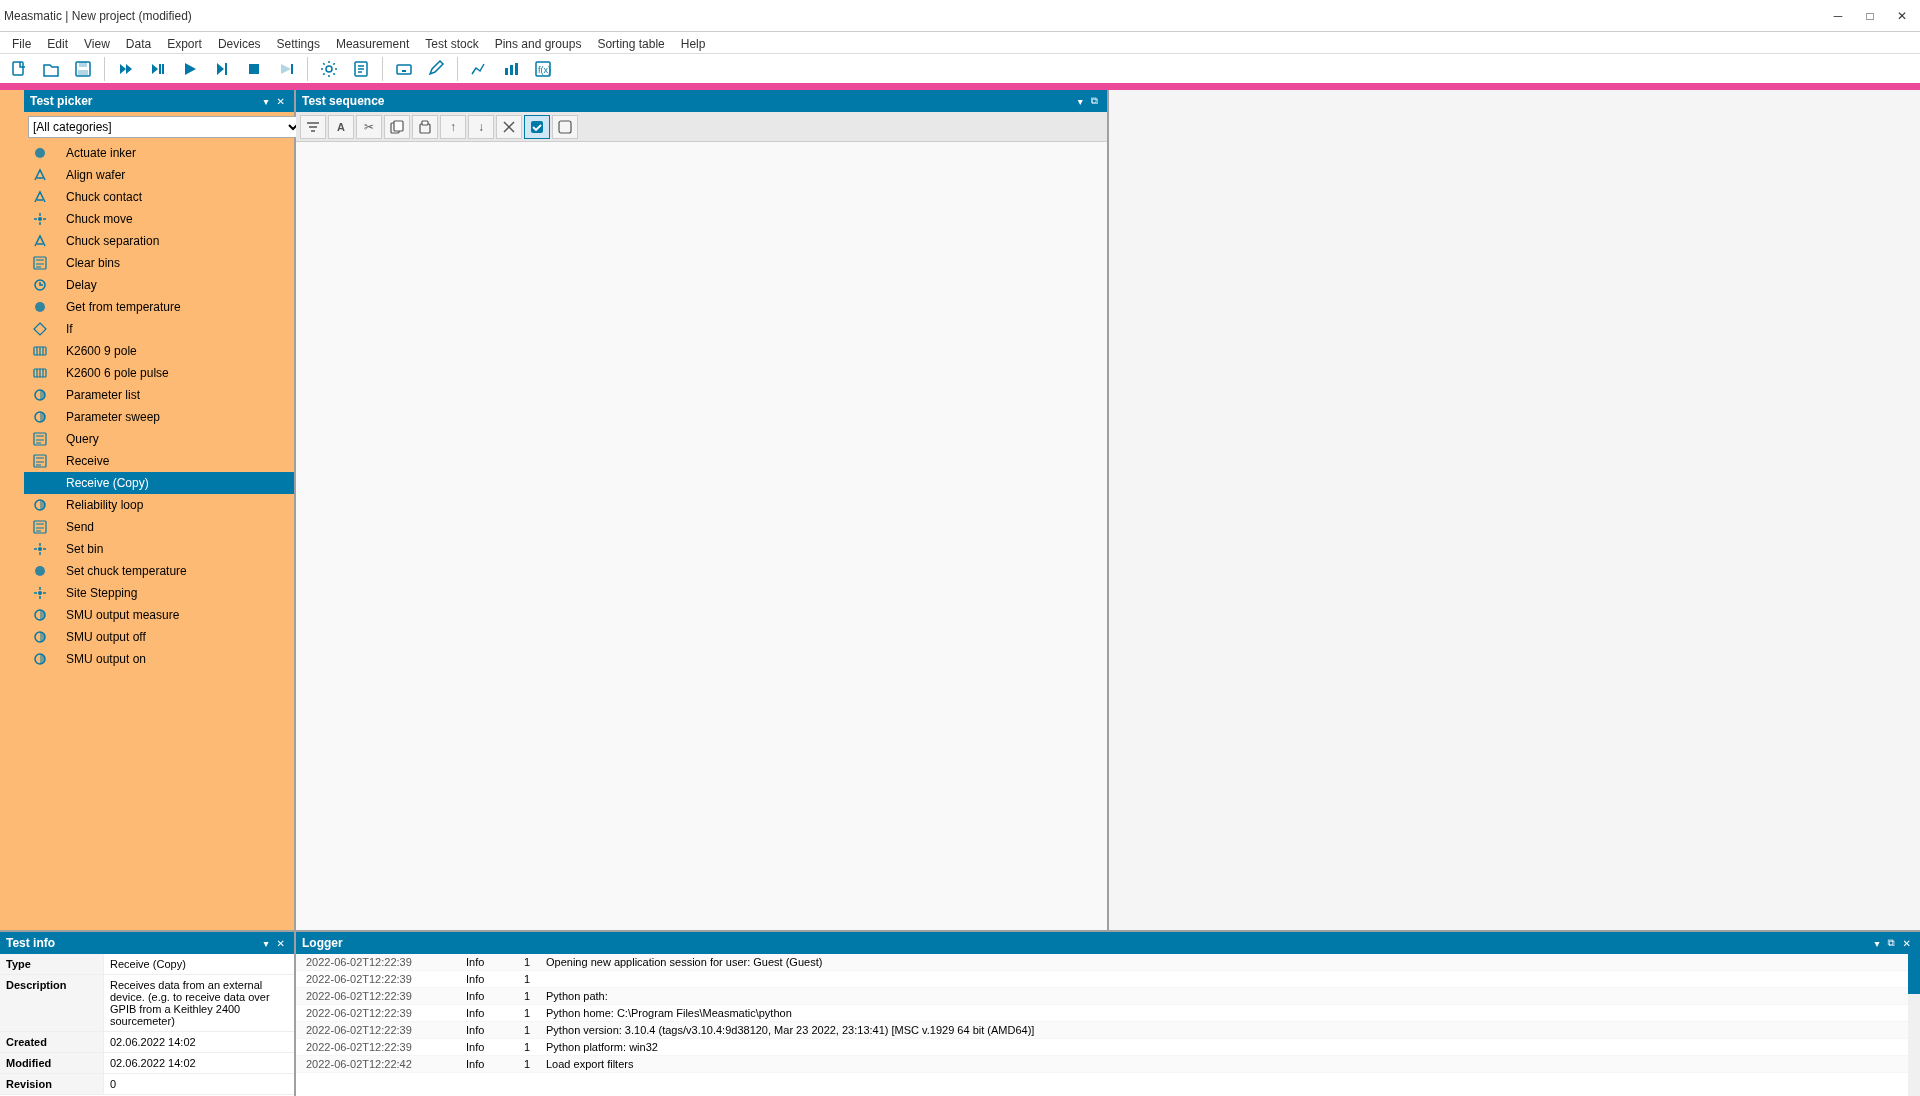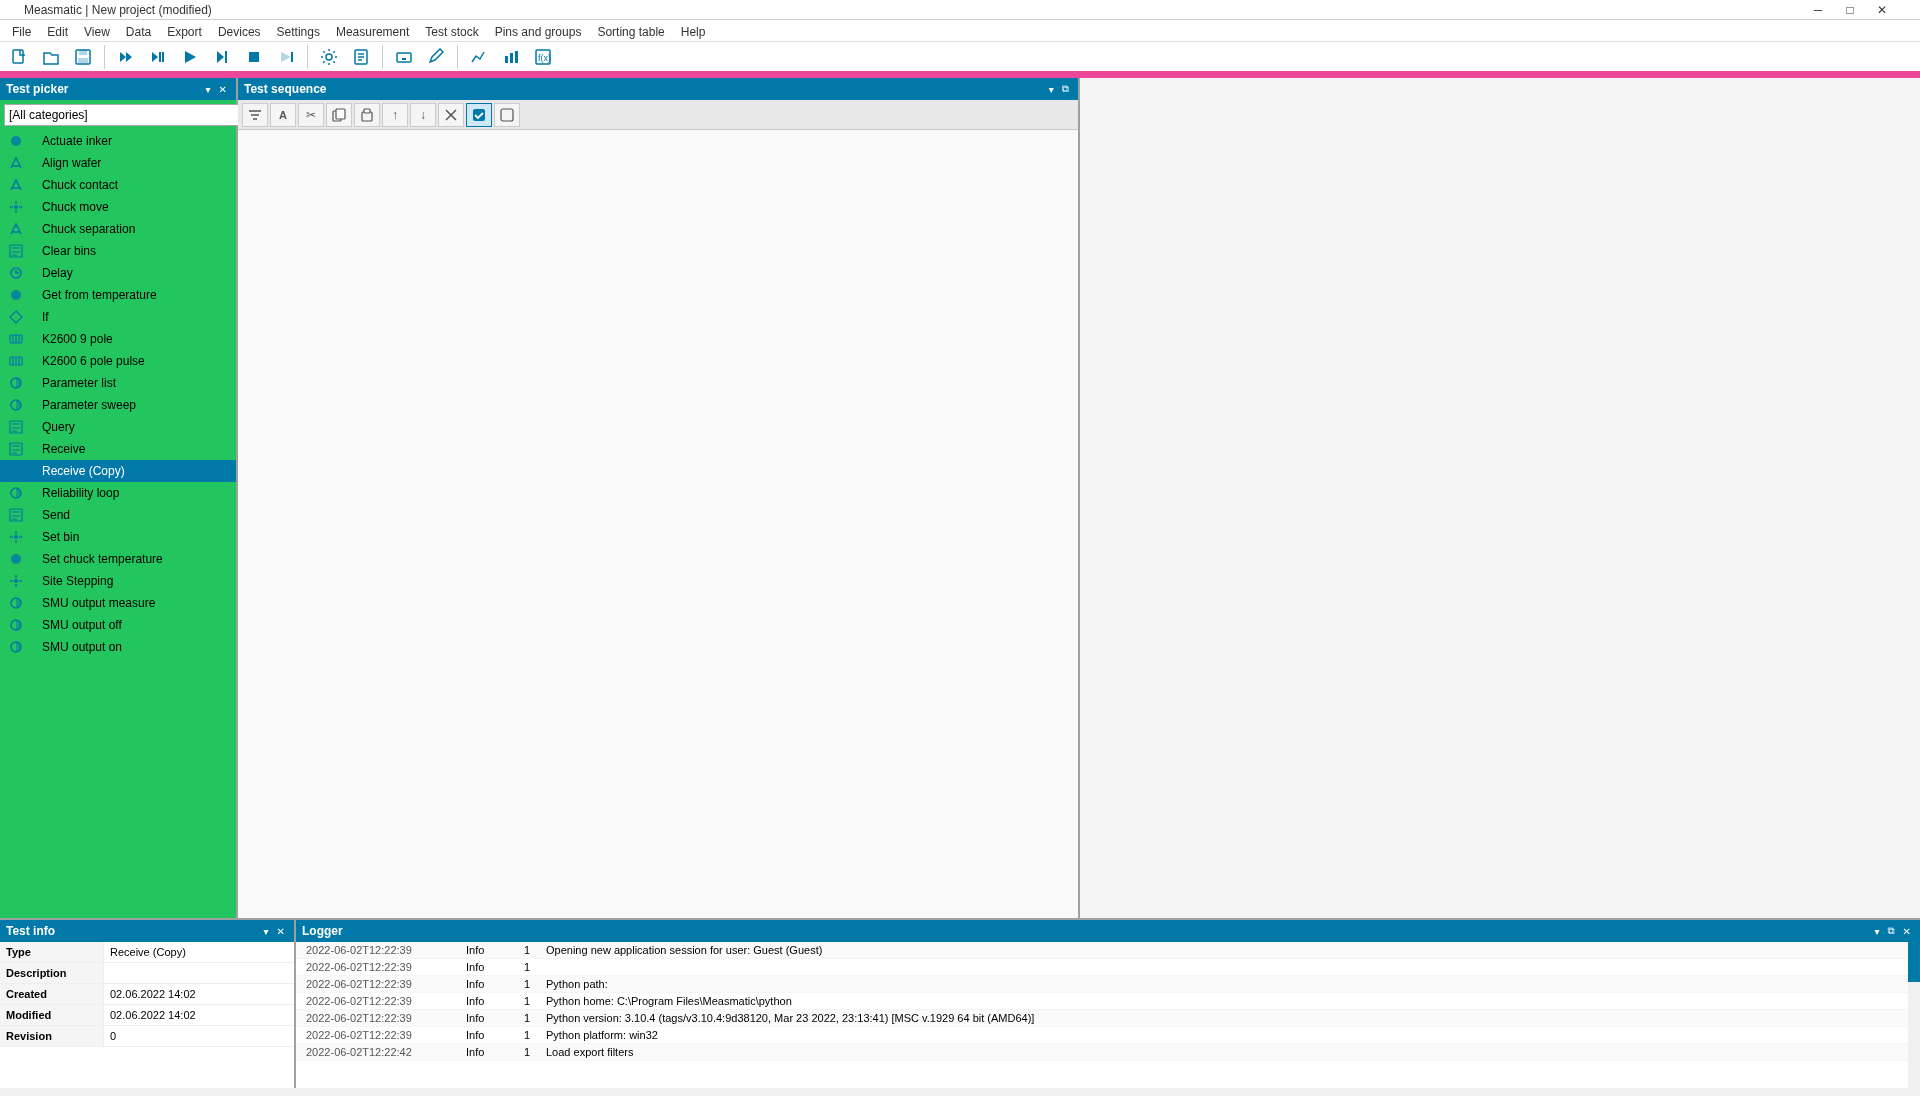--- a/index.html
+++ b/index.html
@@ -1,40 +1,40 @@
 <!DOCTYPE html>
 <html><head>
   <meta charset="utf-8">
   <style>
     * { margin: 0; padding: 0; box-sizing: border-box; }
     body { font-family: 'Segoe UI', Arial, sans-serif; font-size: 12px; background: #f0f0f0; width: 1920px; height: 1096px; overflow: hidden; }
     
     
-    .title-bar { background: #fff; height: 20px; display: flex; align-items: center; justify-content: space-between; border-bottom: 1px solid #ccc; padding: 0 24px; }
+    .title-bar { background: #fff; height: 32px; display: flex; align-items: center; justify-content: space-between; border-bottom: 1px solid #ccc; padding: 0 4px; }
     .title-bar-title { font-size: 12px; color: #333; }
     .title-bar-controls { display: flex; gap: 4px; }
     .title-bar-btn { width: 28px; height: 22px; border: none; background: transparent; cursor: pointer; font-size: 12px; display: flex; align-items: center; justify-content: center; color: #333; }
 
     
     .menu-bar { background: #fff; height: 22px; display: flex; align-items: flex-end; border-bottom: 1px solid #ddd; padding: 0 4px; }
     .menu-item { padding: 2px 8px; cursor: pointer; font-size: 12px; color: #333; }
 
     
     .toolbar { background: #fff; height: 36px; display: flex; align-items: center; border-bottom: 7px solid #ec4899; padding: 0 4px; gap: 2px; }
     .toolbar-btn { width: 30px; height: 28px; border: 1px solid transparent; background: transparent; cursor: pointer; display: flex; align-items: center; justify-content: center; color: #0078a8; font-size: 14px; }
     .toolbar-separator { width: 1px; height: 24px; background: #ccc; margin: 0 4px; }
 
     
     .main-layout { display: flex; flex-direction: column; height: calc(1096px - 86px); }
     .upper-area { display: flex; flex: 1; min-height: 0; }
     .lower-area { display: flex; height: 170px; border-top: 2px solid #a0a0a0; }
 
     
     .panel { display: flex; flex-direction: column; border-right: 2px solid #a0a0a0; }
-    .test-picker { width: 238px; background: #22c55e; }
+    .test-picker { width: 296px; background: #fdba74; padding-left: 24px; }
     .panel-header { background: #0078a8; color: white; padding: 3px 6px; display: flex; align-items: center; justify-content: space-between; font-size: 12px; font-weight: bold; height: 22px; }
     .panel-header-controls { display: flex; gap: 2px; }
     .panel-ctrl-btn { color: white; cursor: pointer; font-size: 10px; background: none; border: none; padding: 0 3px; }
 
     .category-select { margin: 4px; }
     .category-select select { width: 274px; height: 22px; font-size: 12px; border: 1px solid #aaa; background: white; }
 
     .test-list { flex: 1; overflow-y: auto; overflow-x: hidden; }
     .test-list-item { display: flex; align-items: center; padding: 3px 8px; cursor: pointer; gap: 18px; white-space: nowrap; }
     .test-list-item.selected { background: #0078a8; color: white; }
@@ -529,20 +529,21 @@
           <button class="panel-ctrl-btn">✕</button>
         </div>
       </div>
       <div class="info-table">
         <div class="info-row">
           <div class="info-label">Type</div>
           <div class="info-value">Receive (Copy)</div>
         </div>
         <div class="info-row">
           <div class="info-label">Description</div>
+          <div class="info-value description">Receives data from an external device. (e.g. to receive data over GPIB from a Keithley 2400 sourcemeter)</div>
         </div>
         <div class="info-row">
           <div class="info-label">Created</div>
           <div class="info-value">02.06.2022 14:02</div>
         </div>
         <div class="info-row">
           <div class="info-label">Modified</div>
           <div class="info-value">02.06.2022 14:02</div>
         </div>
         <div class="info-row">

